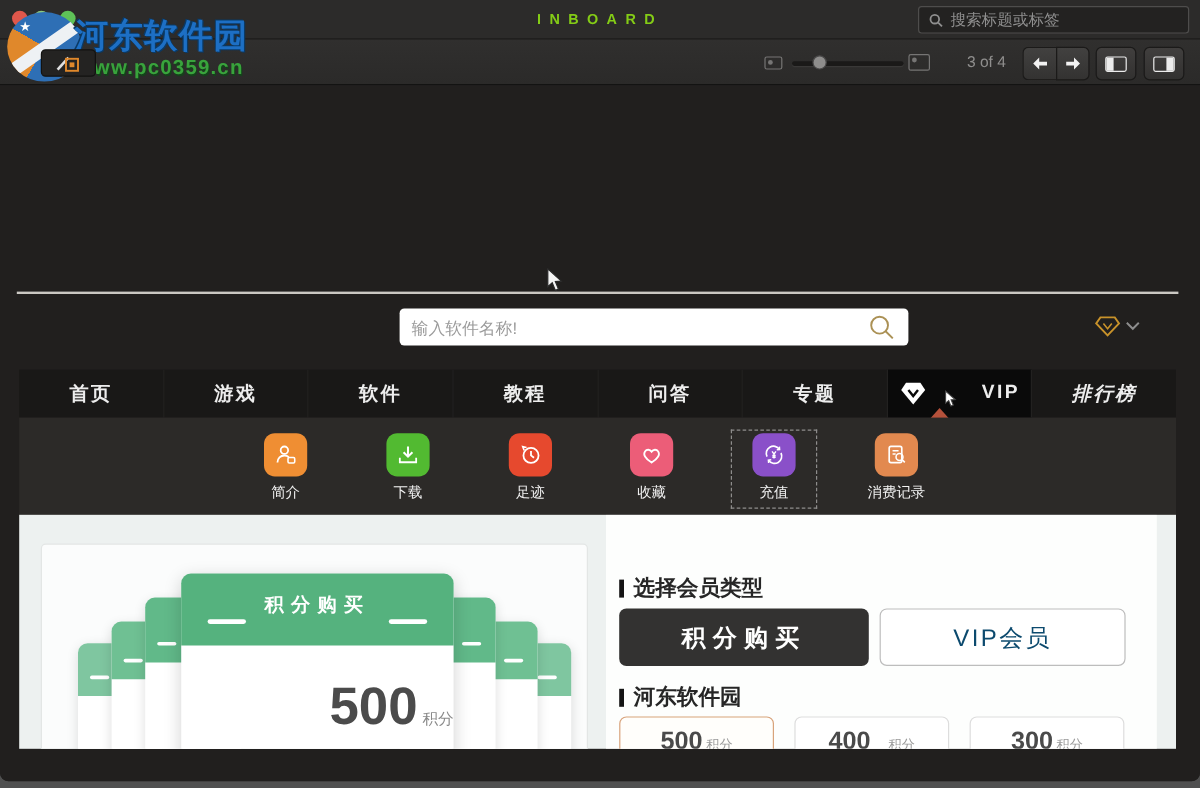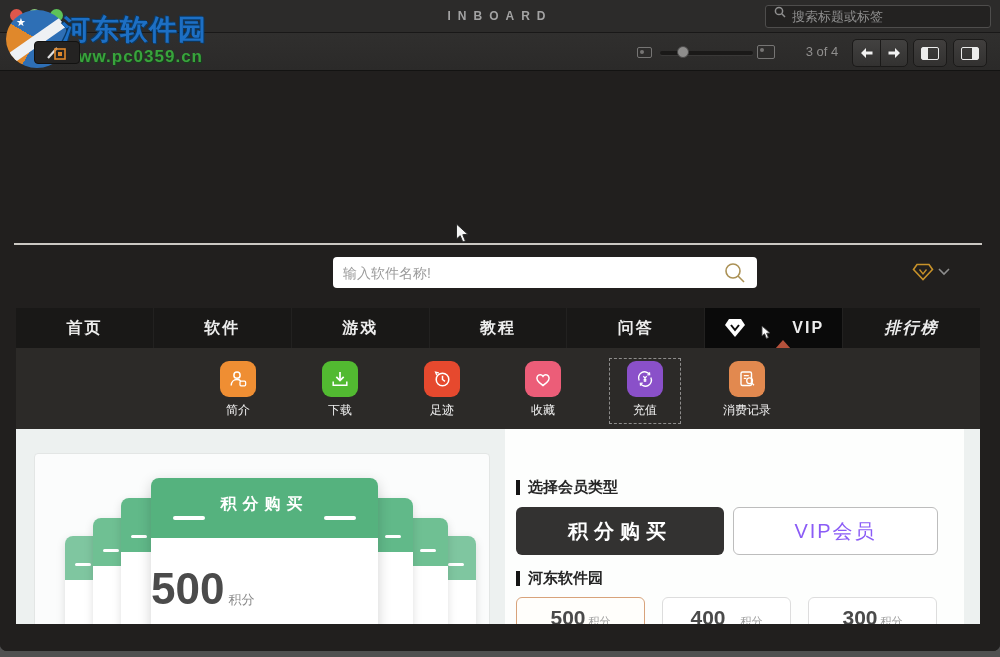--- a/index.html
+++ b/index.html
@@ -7,22 +7,22 @@
   body { font-family:"Liberation Sans","DejaVu Sans",sans-serif; background:#4f4f4f; overflow:hidden; }
   .stage { position:relative; width:1000px; height:657px; background:#505050; overflow:hidden; }
   .window { position:absolute; left:0; top:0; width:1000px; height:651px; background:#211f1e; border-radius:0 0 7px 7px; overflow:hidden; }
 
   
   .titlebar { position:absolute; left:0; top:0; width:100%; height:33px; background:#2c2b2a; border-bottom:1px solid #191818; }
   .dot { position:absolute; top:9px; width:13px; height:13px; border-radius:50%; }
   .dot.red { left:10px; background:#df574b; }
   .dot.mid { left:28px; background:#8cc97e; }
   .dot.grn { left:50px; background:#5ec258; }
-  .tb-title { position:absolute; left:0; right:0; top:0; height:33px; line-height:33px; text-align:center; color:#a3a3a3; font-size:12px; font-weight:bold; letter-spacing:7px; }
-  .tb-search { position:absolute; right:9px; top:5px; width:226px; height:23px; background:#232221; border:1px solid #4e4d4c; border-radius:3px; display:flex; padding:0 8px; }
+  .tb-title { position:absolute; left:0; right:0; top:0; height:33px; line-height:33px; text-align:center; color:#84cc16; font-size:12px; font-weight:bold; letter-spacing:7px; }
+  .tb-search { position:absolute; right:9px; top:5px; width:226px; height:23px; background:#232221; border:1px solid #4e4d4c; border-radius:3px; display:flex; align-items:center; padding:0 8px; }
   .tb-search input { flex:1; background:transparent; border:none; outline:none; color:#cfcfcf; font-size:13px; margin-left:6px; font-family:inherit; }
   .tb-search input::placeholder { color:#8f8f8f; }
 
   
   .toolbar { position:absolute; left:0; top:33px; width:100%; height:38px; background:linear-gradient(#302f2e,#2b2a29); border-bottom:1px solid #131312; }
   .tool-btn { position:absolute; background:linear-gradient(#413f3e,#323130); border:1px solid #1b1a19; border-radius:5px; display:flex; align-items:center; justify-content:center; }
   .annotate-btn { left:34px; top:8px; width:46px; height:23px; background:#242322; border:1px solid #121211; border-radius:4px; }
   .zoom-ico-s { position:absolute; left:637px; top:14px; width:15px; height:11px; border:1.5px solid #767574; border-radius:2px; }
   .zoom-ico-s::after, .zoom-ico-l::after { content:""; position:absolute; left:2px; top:2px; width:4px; height:4px; border-radius:50%; background:#767574; }
   .zoom-track { position:absolute; left:660px; top:18px; width:93px; height:4px; background:#1a1918; border-radius:2px; box-shadow:0 1px 0 rgba(255,255,255,.06); }
@@ -75,33 +75,33 @@
   .fc-l3 .fan-head, .fc-r3 .fan-head { height:44px; background:#7fc6a0; }
   .fc-l2 .fan-head, .fc-r2 .fan-head { height:48px; background:#6fc093; }
   .fc-l1 .fan-head, .fc-r1 .fan-head { height:54px; background:#61b989; }
   .fc-l1 .side-dash, .fc-l2 .side-dash, .fc-l3 .side-dash { left:10px; bottom:14px; }
   .fc-r1 .side-dash, .fc-r2 .side-dash, .fc-r3 .side-dash { right:12px; bottom:14px; }
   .fc-center { left:116px; top:24px; width:227px; z-index:5; box-shadow:0 4px 14px rgba(0,0,0,.18); }
   .fc-center .fan-head { height:60px; background:#55b27e; }
   .fc-title { position:absolute; left:0; right:0; top:16px; text-align:center; color:#fff; font-size:16px; font-weight:bold; letter-spacing:6px; }
   .c-dash { position:absolute; top:38px; width:32px; height:4px; border-radius:2px; background:#fff; }
   .c-dash.dl { left:22px; } .c-dash.dr { right:22px; }
-  .fc-amount { position:absolute; left:0; right:0; top:86px; text-align:left; }
+  .fc-amount { position:absolute; left:0; right:0; top:86px; text-align:right; }
   .fc-amount .num { font-size:44px; font-weight:bold; color:#4b4b4b; }
   .fc-amount .unit { font-size:13px; color:#8a8a8a; margin-left:4px; }
 
   
   .right-panel { position:absolute; left:489px; top:0; width:459px; height:195px; background:#fdfefd; }
   .sec-head { position:absolute; left:11px; display:flex; align-items:center; }
   .sec-bar { width:4px; height:15px; background:#141414; margin-right:8px; }
-  .sec-text { font-size:15px; font-weight:bold; color:#262626; }
+  .sec-text { font-size:18px; font-weight:bold; color:#262626; }
   .head-type { top:49px; } .head-price { top:140px; }
   .member-btn { position:absolute; top:78px; height:48px; border-radius:6px; display:flex; align-items:center; justify-content:center; font-size:20px; letter-spacing:6px; }
   .member-btn.dark { left:11px; width:208px; background:#333231; color:#fff; font-weight:bold; }
-  .member-btn.light { left:228px; width:205px; background:#fff; border:1px solid #bdbdbd; color:#8b5cf6; letter-spacing:2px; }
+  .member-btn.light { left:228px; width:205px; background:#fff; border:1px solid #bdbdbd; color:#0c4a6e; letter-spacing:2px; }
   .price-box { position:absolute; top:168px; width:129px; height:40px; background:#fff; border:1px solid #dddddd; border-radius:6px; display:flex; align-items:baseline; justify-content:center; padding-top:8px; }
   .price-box.sel { border-color:#d8a37b; background:#fffefb; }
   .pb1 { left:11px; } .pb2 { left:157px;gap:12px; } .pb3 { left:303px; }
   .price-box .num { font-size:21px; font-weight:bold; color:#4a4a4a; }
   .price-box .unit { font-size:11px; color:#999; margin-left:3px; }
 
   .mouse-cursor { position:absolute; left:455px; top:152px; z-index:20; }
 
   
   .wm { position:absolute; z-index:50; }
@@ -189,30 +189,33 @@
         <svg width="12" height="8" viewBox="0 0 12 8">
             <path d="M1 1 L6 6 L11 1" fill="none" stroke="#8d8d8d" stroke-width="1.6"></path>
           </svg>
       </div>
 
       <div class="navbar">
         <div class="nav-tab">
             <span>首页</span>
           </div>
         <div class="nav-tab">
+            <span>游戏</span>
+          </div>
+        <div class="nav-tab">
             <span>软件</span>
           </div>
         <div class="nav-tab">
-            <span>游戏</span>
-          </div>
-        <div class="nav-tab">
             <span>教程</span>
           </div>
         <div class="nav-tab">
             <span>问答</span>
+          </div>
+        <div class="nav-tab">
+            <span>专题</span>
           </div>
         <div class="nav-tab active">
           <svg width="24" height="20" viewBox="0 0 24 20">
             <path d="M6 1 H18 L22 7 L12 19 L2 7 Z" fill="#ffffff"></path>
             <path d="M8 7 L12 12 L16 7" fill="none" stroke="#0a0a0a" stroke-width="2"></path>
           </svg>
           <svg width="12" height="15" viewBox="0 0 12 15" style="margin-top:8px;margin-left:-5px;">
             <path d="M1 1 V11 L3.6 8.8 L5.4 13.4 L7.4 12.6 L5.6 8.2 L9 8 Z" fill="#fff" stroke="#444" stroke-width="0.9"></path>
           </svg>
           <span>VIP</span>

